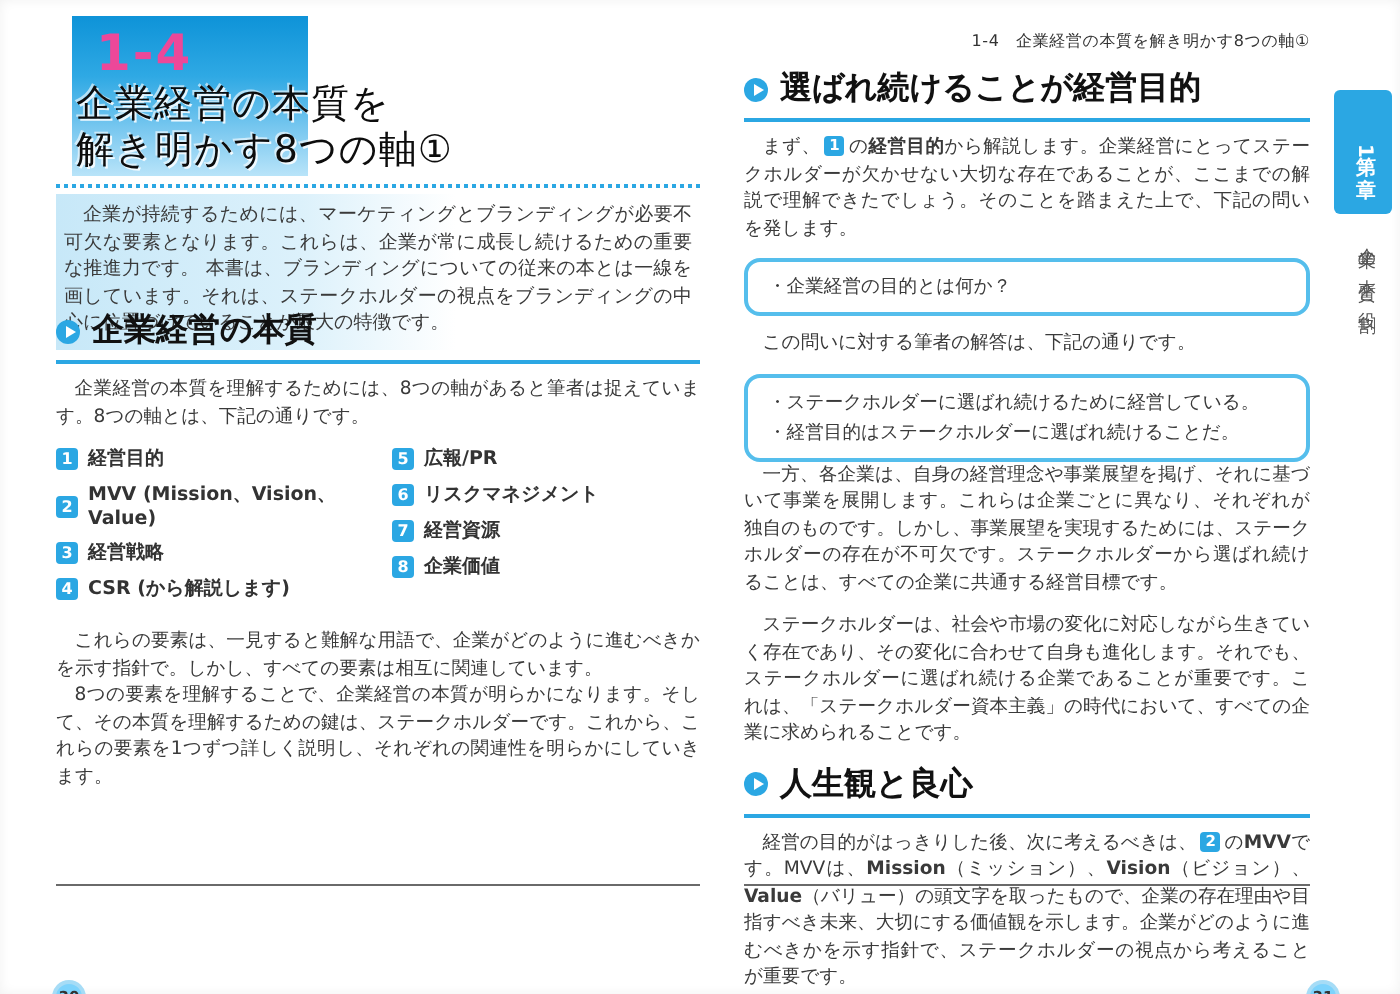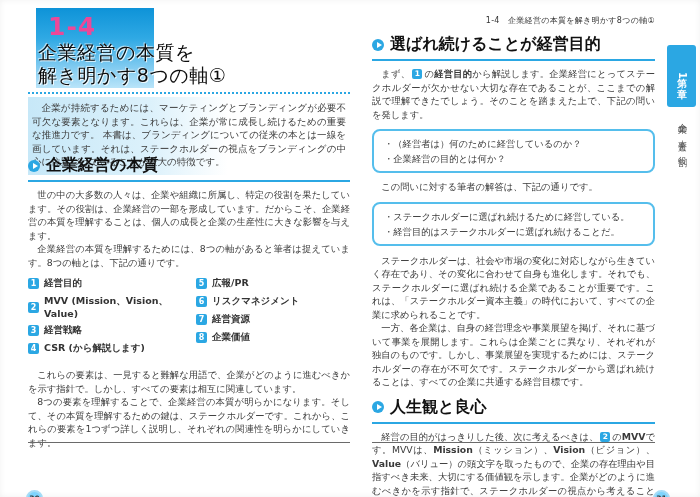--- a/index.html
+++ b/index.html
@@ -130,21 +130,20 @@
     <div>解き明かす8つの軸①</div>
   </div>
   <div class="dotted-rule"></div>
   <p class="intro">企業が持続するためには、マーケティングとブランディングが必要不可欠な要素となります。これらは、企業が常に成長し続けるための重要な推進力です。 本書は、ブランディングについての従来の本とは一線を画しています。それは、ステークホルダーの視点をブランディングの中心に位置づけていることが最大の特徴です。</p>
 
   <div class="lp-col">
     <div class="sec-heading">
       <span class="play-icon"></span>
       <span class="t">企業経営の本質</span>
     </div>
-    <p class="para">世の中の大多数の人々は、企業や組織に所属し、特定の役割を果たしています。その役割は、企業経営の一部を形成しています。だからこそ、企業経営の本質を理解することは、個人の成長と企業の生産性に大きな影響を与えます。</p>
     <p class="para">企業経営の本質を理解するためには、8つの軸があると筆者は捉えています。8つの軸とは、下記の通りです。</p>
 
     <div class="axes">
       <div class="colA">
         <div class="axis-item">
             <span class="axis-num">1</span>
             <span class="axis-label">経営目的</span>
           </div>
         <div class="axis-item">
             <span class="axis-num">2</span>
@@ -189,33 +188,32 @@
   <div class="running-head">1-4　企業経営の本質を解き明かす8つの軸①</div>
 
   <div class="rp-col">
     <div class="sec-heading">
       <span class="play-icon"></span>
       <span class="t">選ばれ続けることが経営目的</span>
     </div>
     <p class="para"><span class="seg-plain">まず、</span><span class="seg-badge">1</span><span class="seg-plain">の</span><span class="seg-bold">経営目的</span><span class="seg-plain">から解説します。企業経営にとってステークホルダーが欠かせない大切な存在であることが、ここまでの解説で理解できたでしょう。そのことを踏まえた上で、下記の問いを発します。</span></p>
 
     <div class="qa-box">
-      <p>・（経営者は）何のために経営しているのか？</p>
       <p>・企業経営の目的とは何か？</p>
     </div>
 
     <p class="para connector">この問いに対する筆者の解答は、下記の通りです。</p>
 
     <div class="qa-box">
       <p>・ステークホルダーに選ばれ続けるために経営している。</p>
       <p>・経営目的はステークホルダーに選ばれ続けることだ。</p>
     </div>
 
+    <p class="para">一方、各企業は、自身の経営理念や事業展望を掲げ、それに基づいて事業を展開します。これらは企業ごとに異なり、それぞれが独自のものです。しかし、事業展望を実現するためには、ステークホルダーの存在が不可欠です。ステークホルダーから選ばれ続けることは、すべての企業に共通する経営目標です。</p>
     <p class="para mt8">ステークホルダーは、社会や市場の変化に対応しながら生きていく存在であり、その変化に合わせて自身も進化します。それでも、ステークホルダーに選ばれ続ける企業であることが重要です。これは、「ステークホルダー資本主義」の時代において、すべての企業に求められることです。</p>
-    <p class="para">一方、各企業は、自身の経営理念や事業展望を掲げ、それに基づいて事業を展開します。これらは企業ごとに異なり、それぞれが独自のものです。しかし、事業展望を実現するためには、ステークホルダーの存在が不可欠です。ステークホルダーから選ばれ続けることは、すべての企業に共通する経営目標です。</p>
 
     <div class="sec-heading mt8">
       <span class="play-icon"></span>
       <span class="t">人生観と良心</span>
     </div>
     <p class="para"><span class="seg-plain">経営の目的がはっきりした後、次に考えるべきは、</span><span class="seg-badge">2</span><span class="seg-plain">の</span><span class="seg-bold">MVV</span><span class="seg-plain">です。MVVは、</span><span class="seg-bold">Mission</span><span class="seg-plain">（ミッション）、</span><span class="seg-bold">Vision</span><span class="seg-plain">（ビジョン）、</span><span class="seg-bold">Value</span><span class="seg-plain">（バリュー）の頭文字を取ったもので、企業の存在理由や目指すべき未来、大切にする価値観を示します。企業がどのように進むべきかを示す指針で、ステークホルダーの視点から考えることが重要です。</span></p>
   </div>
 
   <div class="bottom-rule rp"></div>
   <div class="pagenum rp">31</div>

